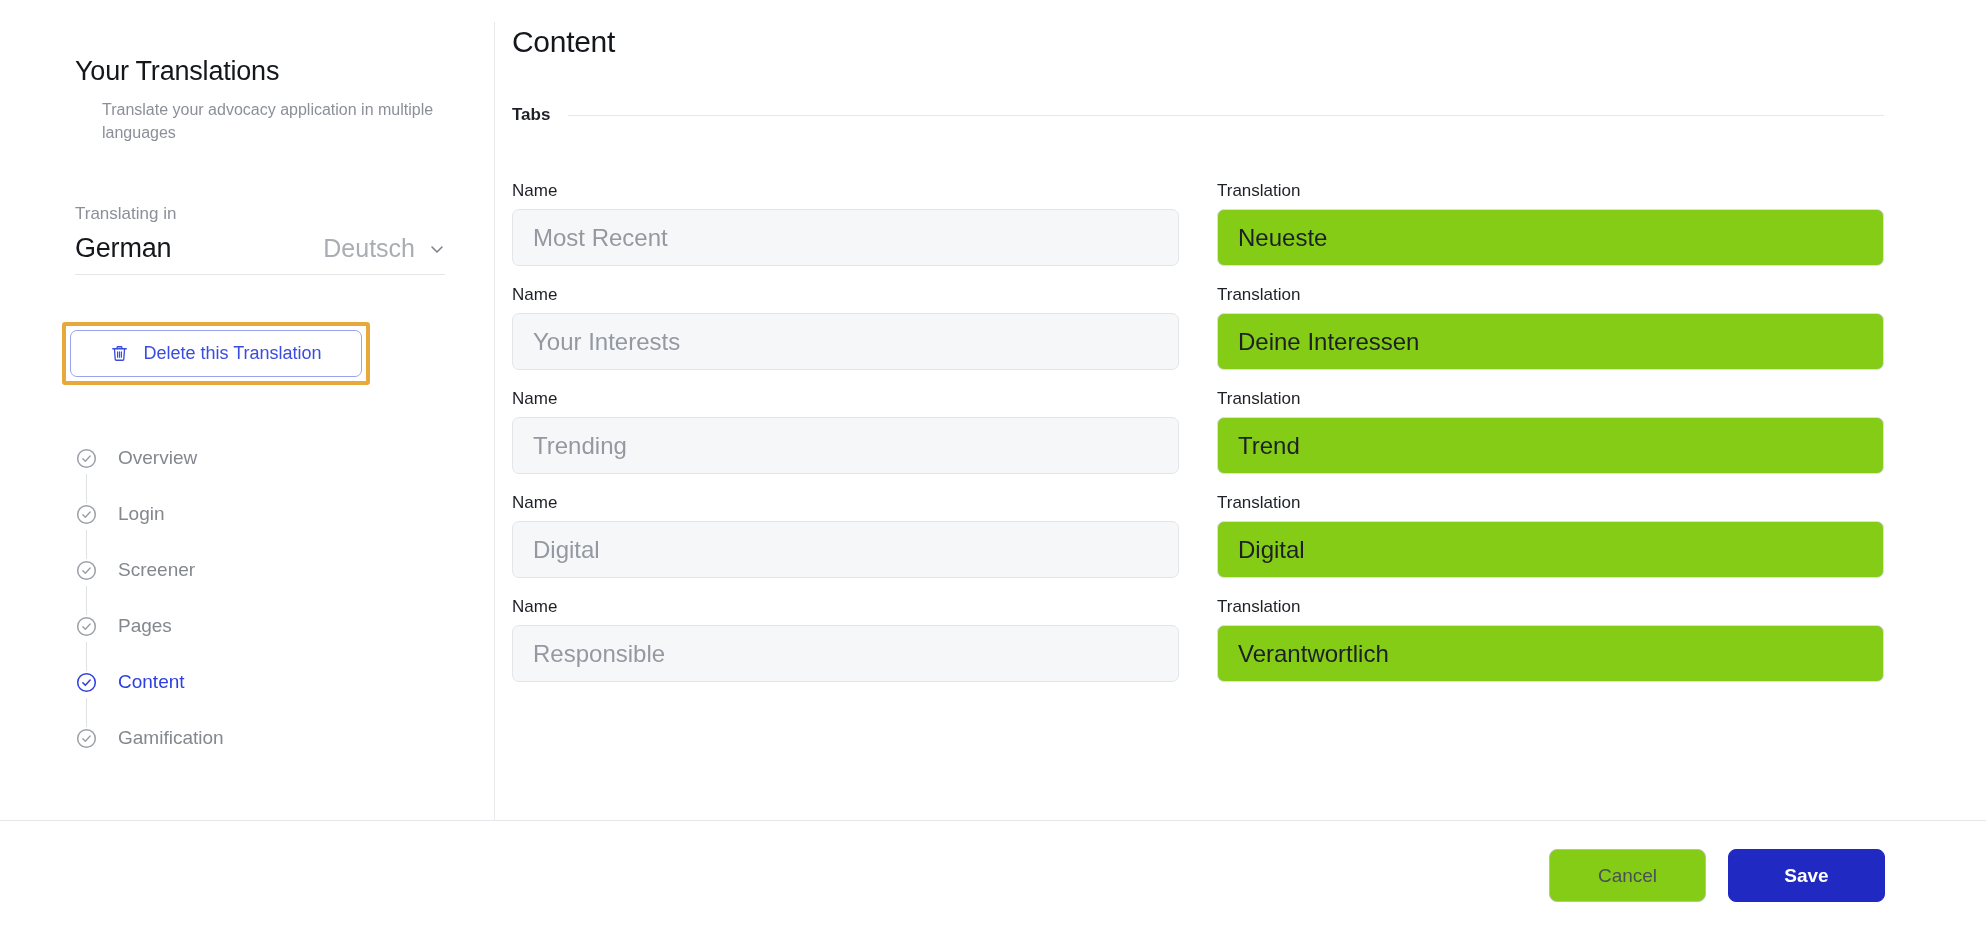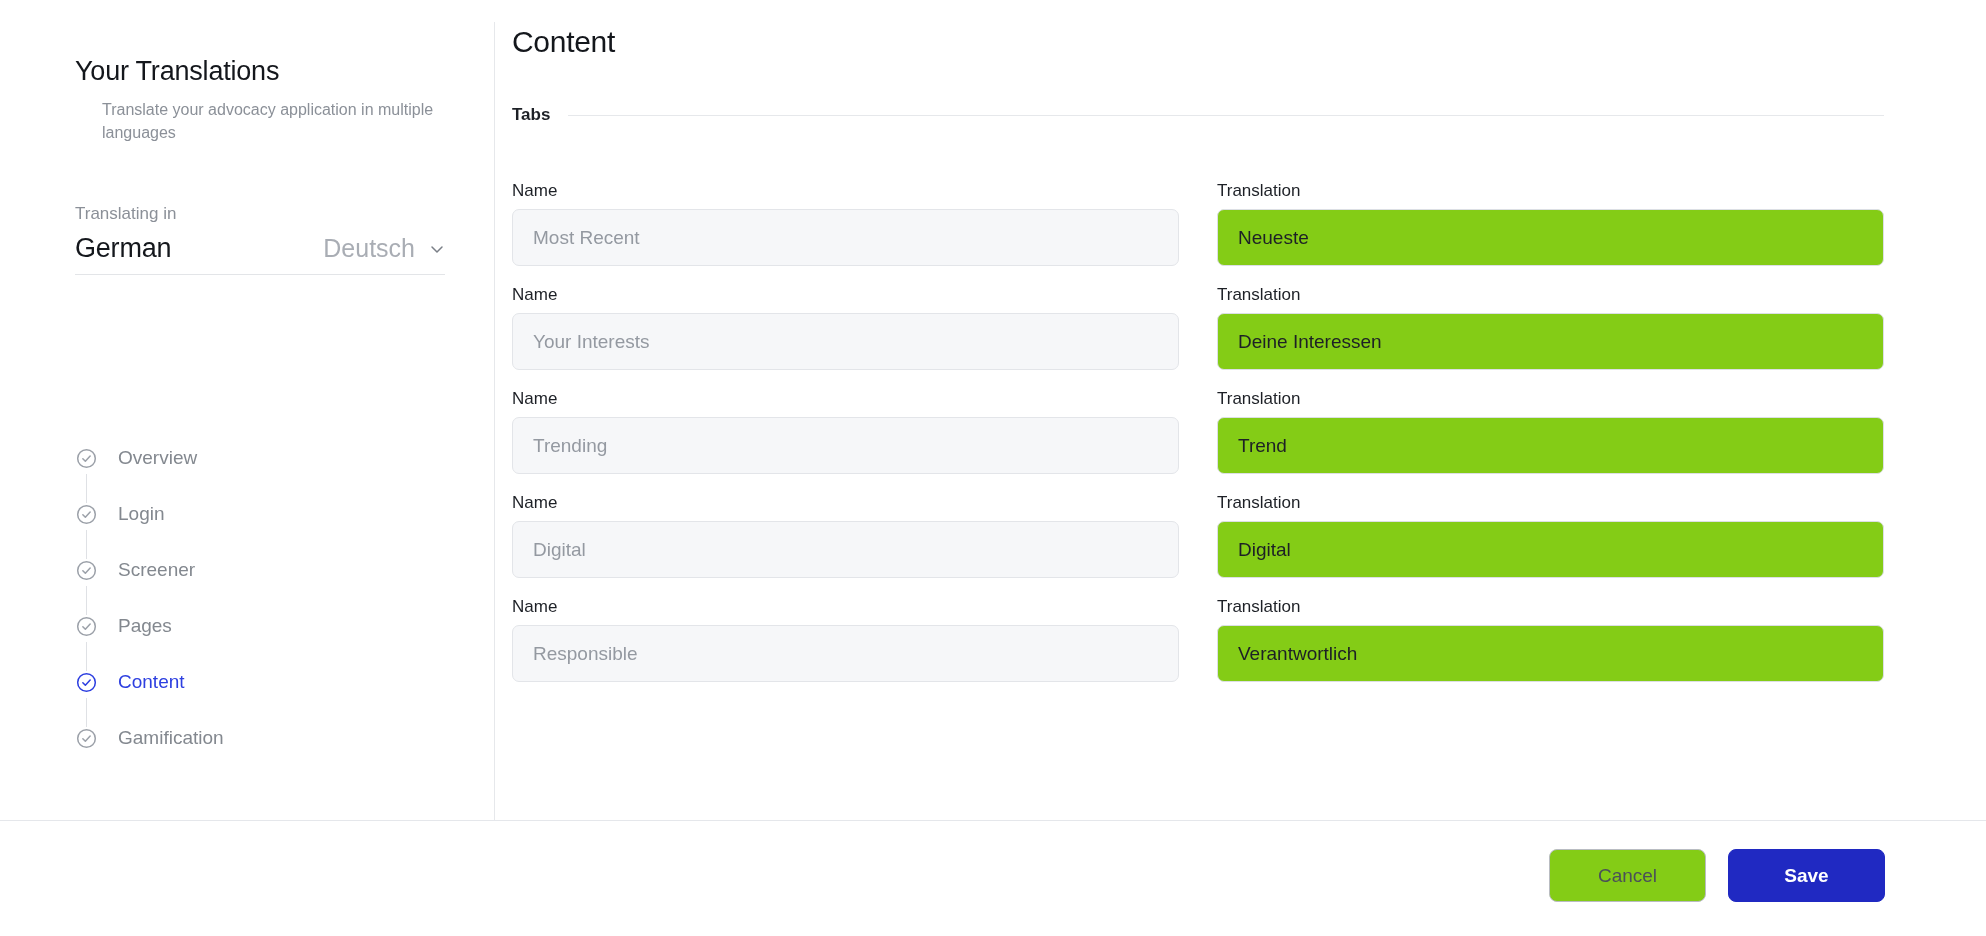--- a/index.html
+++ b/index.html
@@ -240,21 +240,21 @@
     font-weight: 400;
     color: #1d2026;
     margin-bottom: 10px;
     line-height: 1;
   }
   .field-input {
     width: 100%;
     height: 57px;
     border-radius: 7px;
     padding: 0 20px;
-    font-size: 19px;
+    font-size: 24px;
     font-family: "Liberation Sans", sans-serif;
     outline: none;
   }
   .field-input.readonly {
     background: #f6f7f9;
     border: 1px solid #e3e5e9;
     color: #9499a1;
   }
   .field-input.editable {
     background: #84cc16;
@@ -320,20 +320,31 @@
           <span class="lang-native">German</span>
           <span class="lang-right">
             <span class="lang-local">Deutsch</span>
             <svg class="chev" viewBox="0 0 16 16" fill="none">
               <path d="M3 6l5 5 5-5" stroke="currentColor" stroke-width="1.5" stroke-linecap="round" stroke-linejoin="round"></path>
             </svg>
           </span>
         </div>
       </div>
 
+      <div class="delete-highlight">
+        <button class="delete-btn">
+          <svg class="trash-icon" viewBox="0 0 24 24" fill="none">
+            <path d="M3.5 6h17" stroke="currentColor" stroke-width="1.7" stroke-linecap="round"></path>
+            <path d="M9 6V4.3c0-.5.4-.8.9-.8h4.2c.5 0 .9.3.9.8V6" stroke="currentColor" stroke-width="1.7" stroke-linecap="round"></path>
+            <path d="M5.6 6l1 13.3c0 .7.6 1.2 1.3 1.2h8.2c.7 0 1.3-.5 1.3-1.2L18.4 6" stroke="currentColor" stroke-width="1.7" stroke-linejoin="round"></path>
+            <path d="M9.6 10v6.6M12 10v6.6M14.4 10v6.6" stroke="currentColor" stroke-width="1.5" stroke-linecap="round"></path>
+          </svg>
+          <span>Delete this Translation</span>
+        </button>
+      </div>
 
       <nav class="steps" id="steps-nav">
           <div class="step">
             <span class="connector"></span>
             <svg class="step-icon" viewBox="0 0 24 24" fill="none">
               <circle cx="12" cy="12" r="9.2" stroke="currentColor" stroke-width="1.6"></circle>
               <path d="M8.2 12.2l2.6 2.6 5-5.4" stroke="currentColor" stroke-width="1.6" stroke-linecap="round" stroke-linejoin="round"></path>
             </svg>
             <span class="step-label">Overview</span>
           </div>

